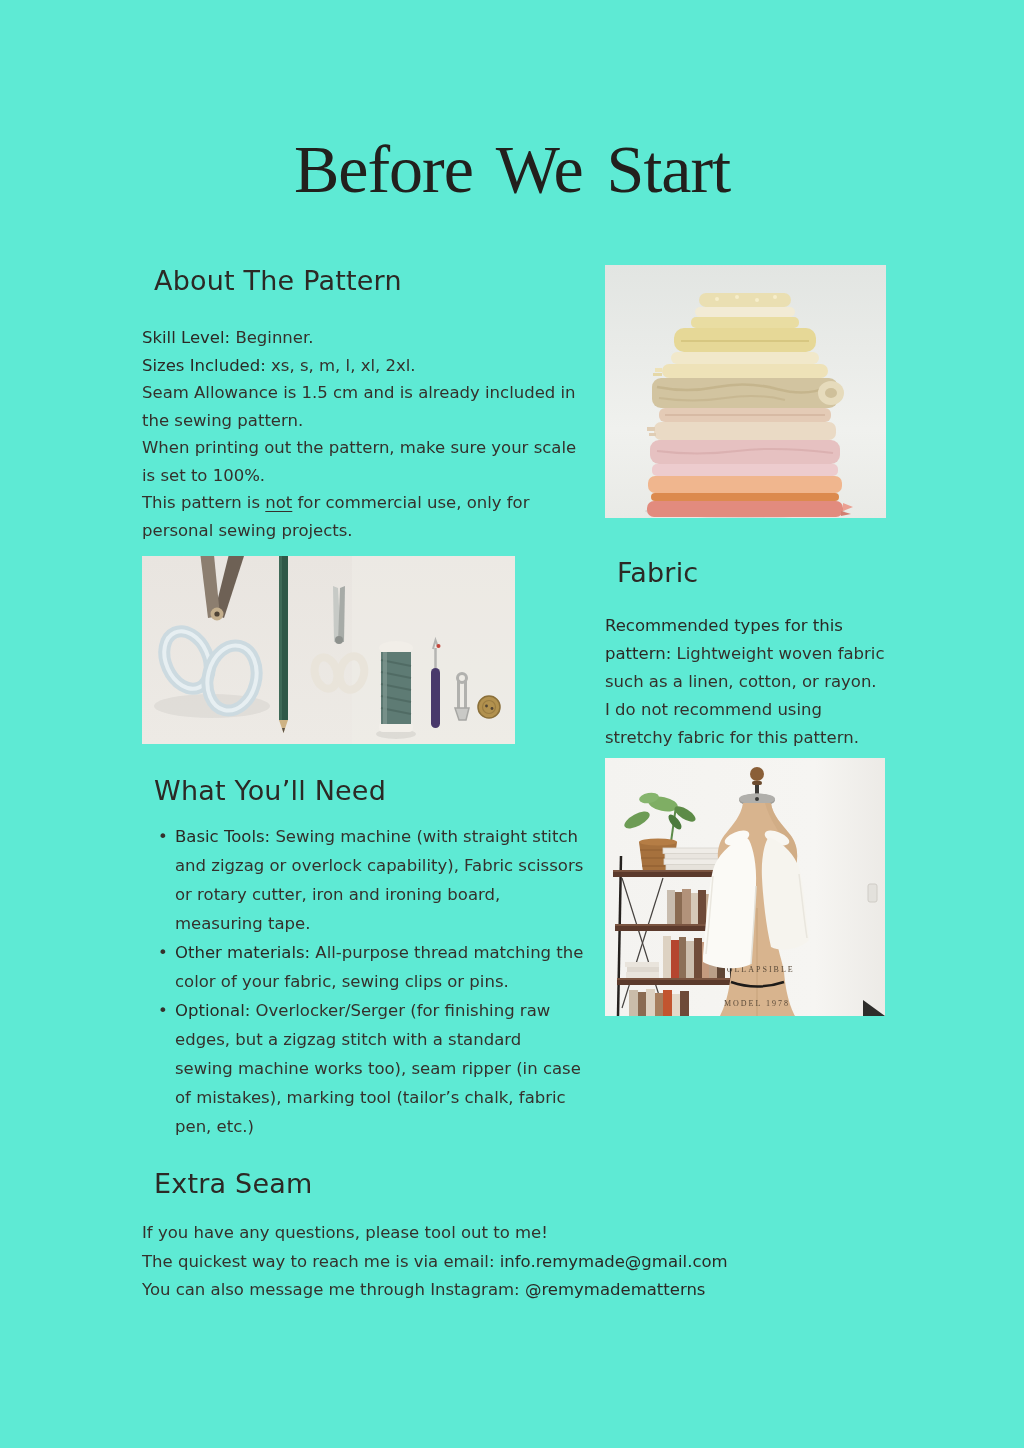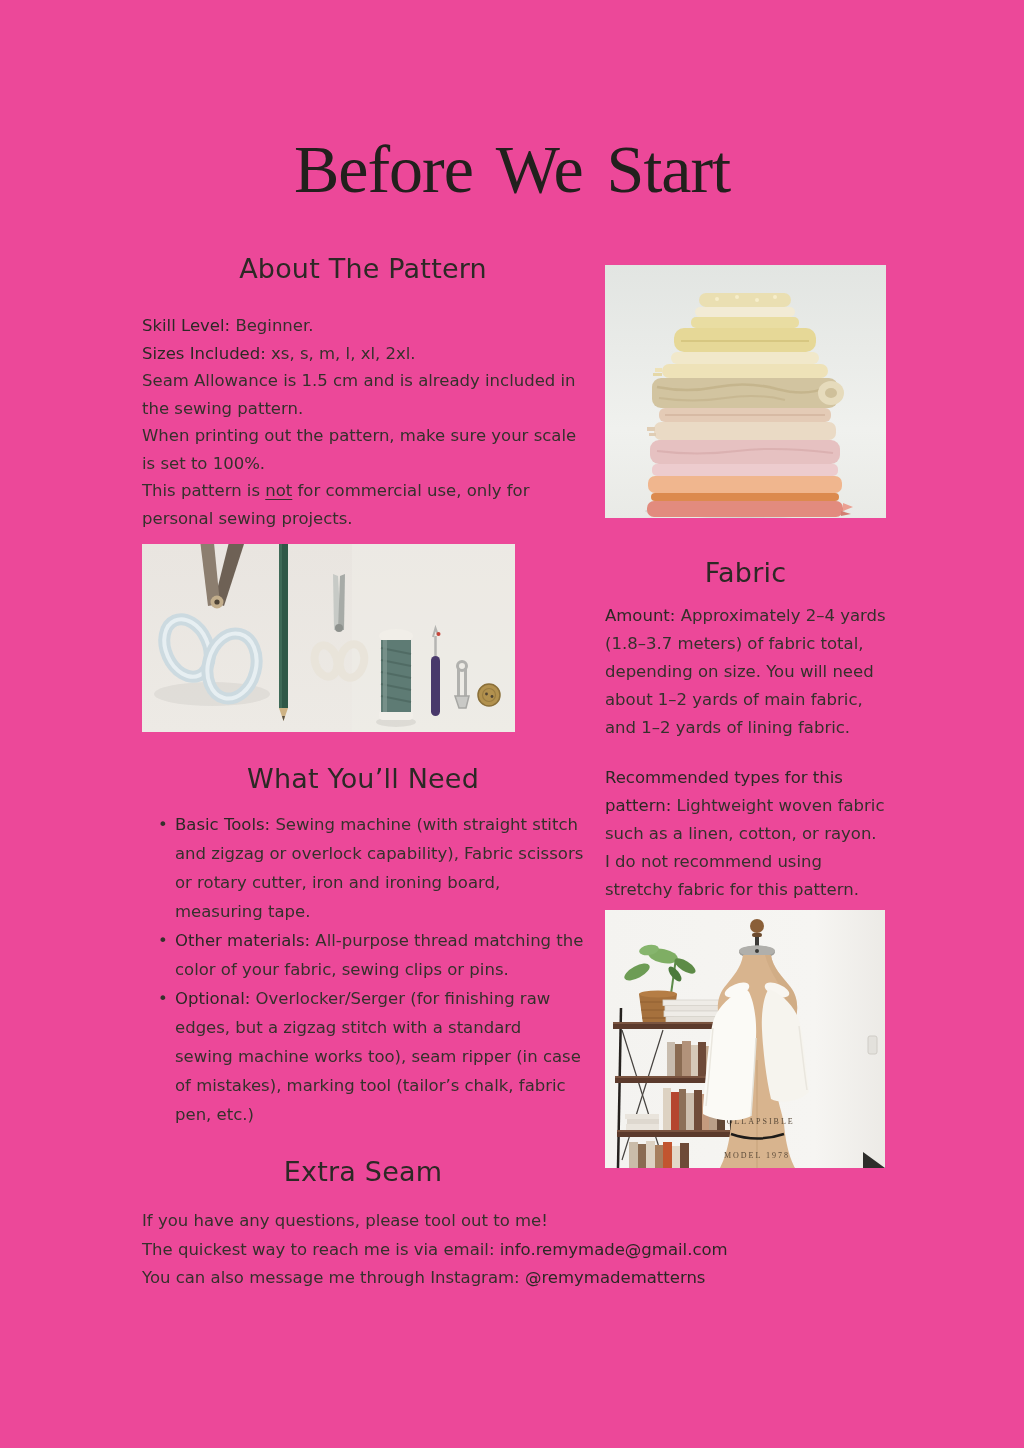--- a/index.html
+++ b/index.html
@@ -1,33 +1,33 @@
 <!DOCTYPE html>
 <html><head>
 <meta charset="utf-8">
 <style>
   html,body { margin:0; padding:0; background:#d8d4cf; }
   .page {
     position:relative; width:1024px; height:1448px; margin:0 auto;
-    background:#ec4899; overflow:hidden;
+    background:#5eead4; overflow:hidden;
     font-family:"DejaVu Sans","Liberation Sans",sans-serif;
     color:#35312c;
   }
   .title {
     position:absolute; top:130px; left:0; width:100%;
     text-align:center;
     font-family:"Liberation Serif","DejaVu Serif",serif;
     font-size:68px; font-weight:400; letter-spacing:-1px; word-spacing:8px;
     color:#22201d;
   }
   .col-left  { position:absolute; left:142px; top:252px; width:442px; }
   .col-right { position:absolute; left:605px; top:265px; width:281px; }
   .h {
     font-size:27px; line-height:34px; font-weight:500;
-    color:#2c2925; letter-spacing:0.2px; margin:0;text-align:center;
+    color:#2c2925; letter-spacing:0.2px; margin:12px;
   }
   .bt { font-size:16.5px; line-height:27.5px; margin:0; }
   strong { font-weight:400; color:#2c2925; }
   .u { text-decoration:underline; text-underline-offset:3px;margin-top:38px; }
   .about-text { margin-top:26px; }
   .tools-img { display:block; margin-top:12px; }
   .need-h { margin-top:30px; }
   ul.bullets { list-style:none; margin:14px 0 0 0; padding:0; }
   ul.bullets li { display:flex; font-size:16.5px; line-height:29px; }
   ul.bullets .dot { width:17px; margin-left:16px; flex:0 0 auto; }
@@ -210,21 +210,20 @@
         <rect x="43" y="211" width="194" height="17" rx="7" fill="#f0b68e"></rect>
         <rect x="46" y="228" width="188" height="8" rx="4" fill="#dc8a4e"></rect>
         <rect x="42" y="236" width="196" height="16" rx="7" fill="#e28b7e"></rect>
         <polygon points="238,238 248,242 238,246" fill="#eba092"></polygon>
         <polygon points="236,246 246,249 236,251" fill="#d37f72"></polygon>
       </g>
     </svg>
 
     <h2 class="h fabric-h">Fabric</h2>
 
-    <p class="bt amount-p"><strong>Amount:</strong><span> Approximately 2–4 yards (1.8–3.7 meters) of fabric total, depending on size. You will need about 1–2 yards of main fabric, and 1–2 yards of lining fabric.</span></p>
 
     <p class="bt recommend-p"><strong>Recommended types for this pattern:</strong><span> Lightweight woven fabric such as a linen, cotton, or rayon. I do not recommend using stretchy fabric for this pattern.</span></p>
 
     <svg class="dress-img" width="280" height="258" viewBox="0 0 280 258">
       <defs>
         <linearGradient id="wall" x1="0" y1="0" x2="1" y2="0">
           <stop offset="0" stop-color="#f4f3f0"></stop>
             <stop offset="0.75" stop-color="#f6f5f2"></stop>
             <stop offset="1" stop-color="#eceae6"></stop>
         </linearGradient>

